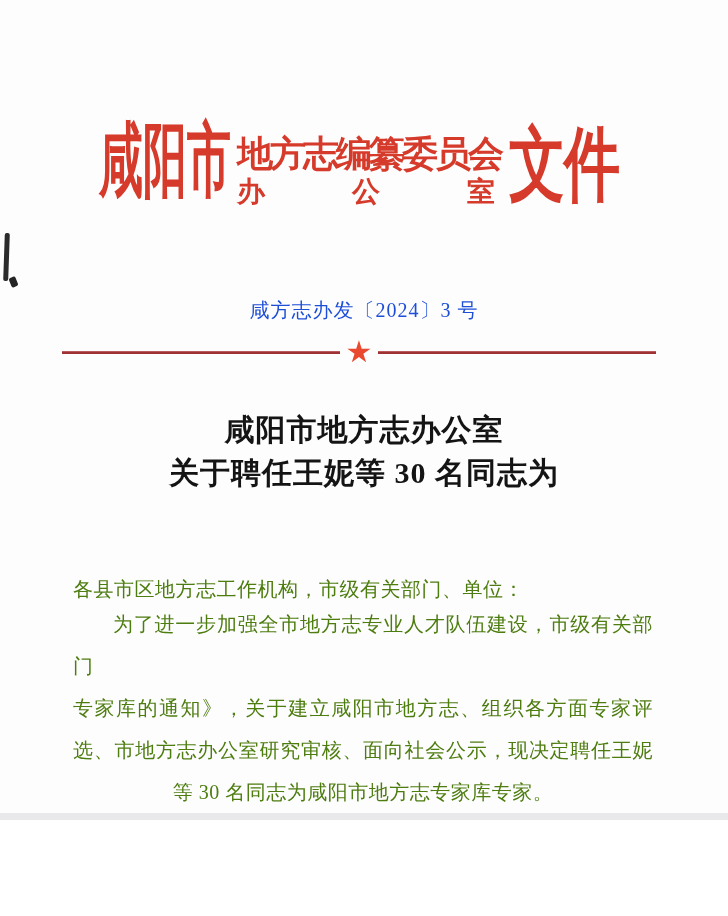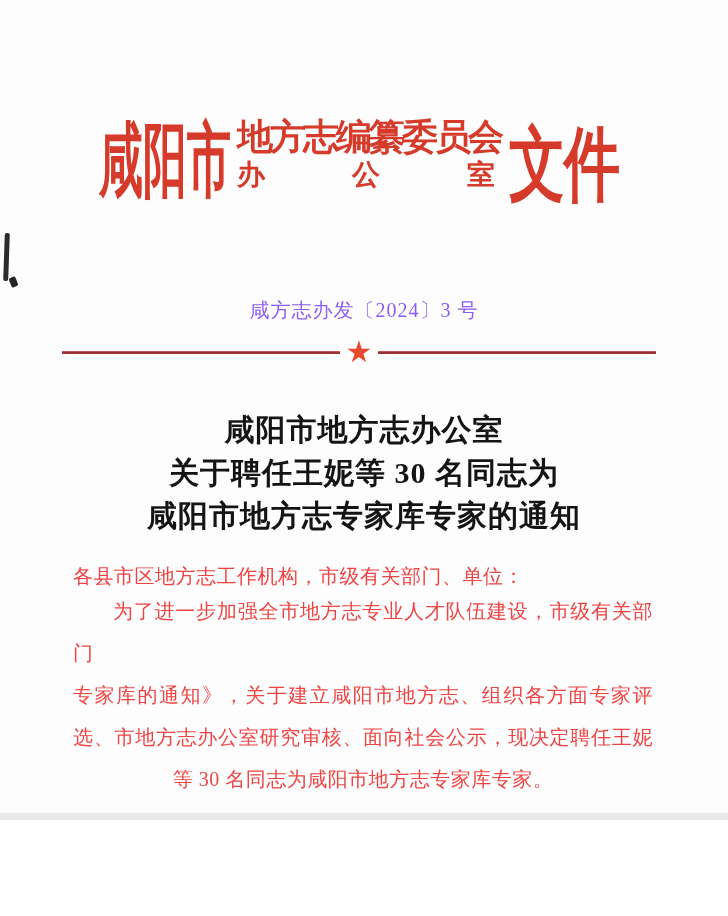--- a/index.html
+++ b/index.html
@@ -35,41 +35,41 @@
   .hdr-left {
     position:absolute; left:99px; top:121px;
     font-size:44px; line-height:44px; font-weight:bold;
     color:#d53a2a;
     transform:scaleY(1.85); transform-origin:top left;
     white-space:nowrap;
   }
   .hdr-mid { position:absolute; left:237px; top:117px; width:262px; }
   .hdr-mid-top {
     font-size:36px; line-height:40px; font-weight:bold;
-    color:#d53a2a; letter-spacing:-3px; white-space:nowrap;
+    color:#d53a2a; letter-spacing:-3px; white-space:nowrap;margin-top:17px;
   }
   .hdr-mid-bottom {
     display:flex; justify-content:space-between;
     width:258px; margin-top:4px;
     font-size:28px; line-height:28px; font-weight:bold;
     color:#d53a2a;
   }
   .hdr-right {
     position:absolute; left:509px; top:124px;
     font-size:56px; line-height:56px; font-weight:bold;
     color:#d53a2a; letter-spacing:-1px;
     transform:scaleY(1.45); transform-origin:top left;
     white-space:nowrap;
   }
 
   
   .doc-number {
     position:absolute; top:297px; left:0; width:728px;
     text-align:center;
-    font-size:20px; letter-spacing:1px; color:#8b5cf6;
+    font-size:20px; letter-spacing:1px; color:#1d4ed8;
   }
 
   
   .red-rule {
     position:absolute; top:337px; left:62px; width:594px;
     display:flex; align-items:center;
   }
   .rule-seg { flex:1; height:2px; background:#9e3134; border-top:1px solid #b95b5e; }
   .star {
     color:#e8492f; font-size:30px; line-height:30px;
@@ -80,22 +80,22 @@
   
   .title {
     position:absolute; top:396px; left:0; width:728px;
     text-align:center; font-weight:bold;
     font-size:30px; color:#141414; letter-spacing:1px;margin-top:12px;
   }
   .title-line { line-height:43px; }
 
   
   .body-block {
-    position:absolute; left:73px; top:563px; width:580px;
-    font-size:20px; color:#ef4444; letter-spacing:0.5px;
+    position:absolute; left:73px; top:576px; width:580px;
+    font-size:20px; color:#4d7c0f; letter-spacing:0.5px;
   }
   .salutation { line-height:27px; }
   .para-line { line-height:42px; white-space:nowrap;text-align:center; }
   .just { text-align:justify; text-align-last:justify; white-space:normal; }
   .indent { text-indent:40px; }
 
   
   .page-number {
     position:absolute; top:865px; left:0; width:728px;
     text-align:center; font-size:16px; letter-spacing:2px; color:#333;
@@ -126,21 +126,20 @@
 
   <div class="red-rule">
     <span class="rule-seg"></span>
     <span class="star">★</span>
     <span class="rule-seg"></span>
   </div>
 
   <div class="title">
     <div class="title-line">咸阳市地方志办公室</div>
     <div class="title-line">关于聘任王妮等 30 名同志为</div>
-    <div class="title-line">咸阳市地方志专家库专家的通知</div>
   </div>
 
   <div class="body-block">
     <div class="salutation">各县市区地方志工作机构，市级有关部门、单位：</div>
     <div class="para-line just indent">为了进一步加强全市地方志专业人才队伍建设，市级有关部门</div>
     <div class="para-line just">专家库的通知》，关于建立咸阳市地方志、组织各方面专家评</div>
     <div class="para-line just">选、市地方志办公室研究审核、面向社会公示，现决定聘任王妮</div>
     <div class="para-line">等 30 名同志为咸阳市地方志专家库专家。</div>
   </div>
 

